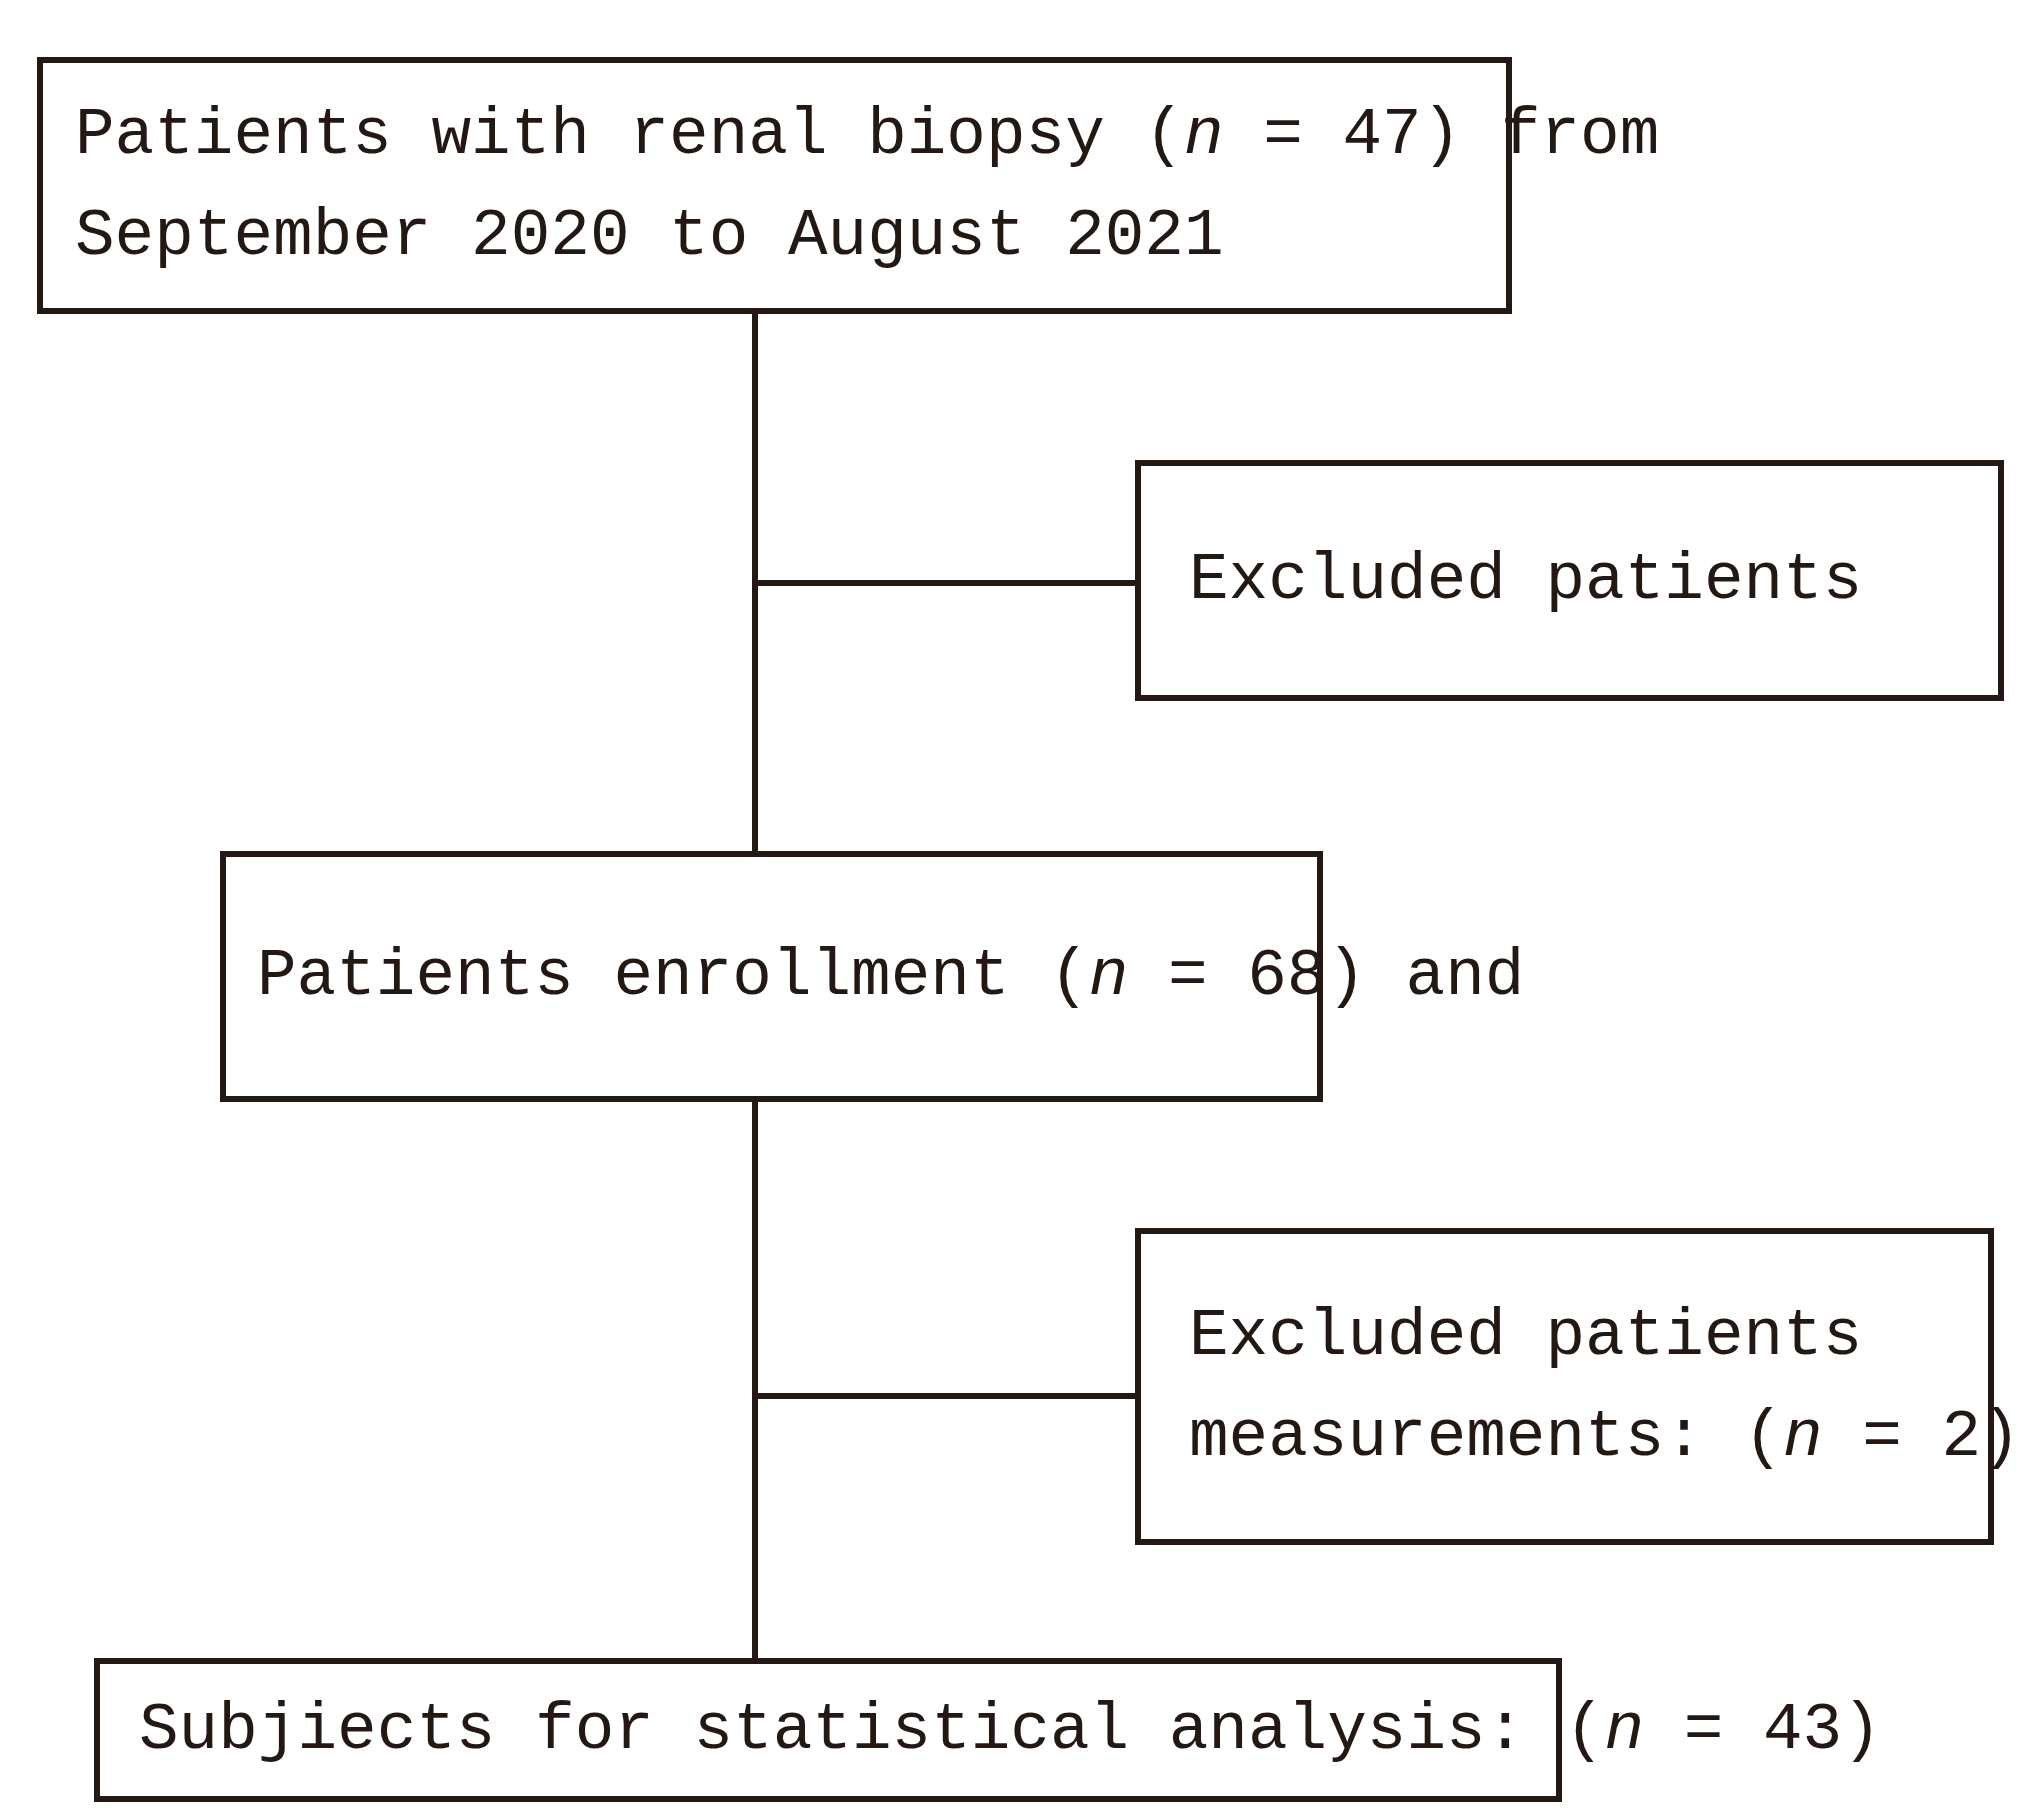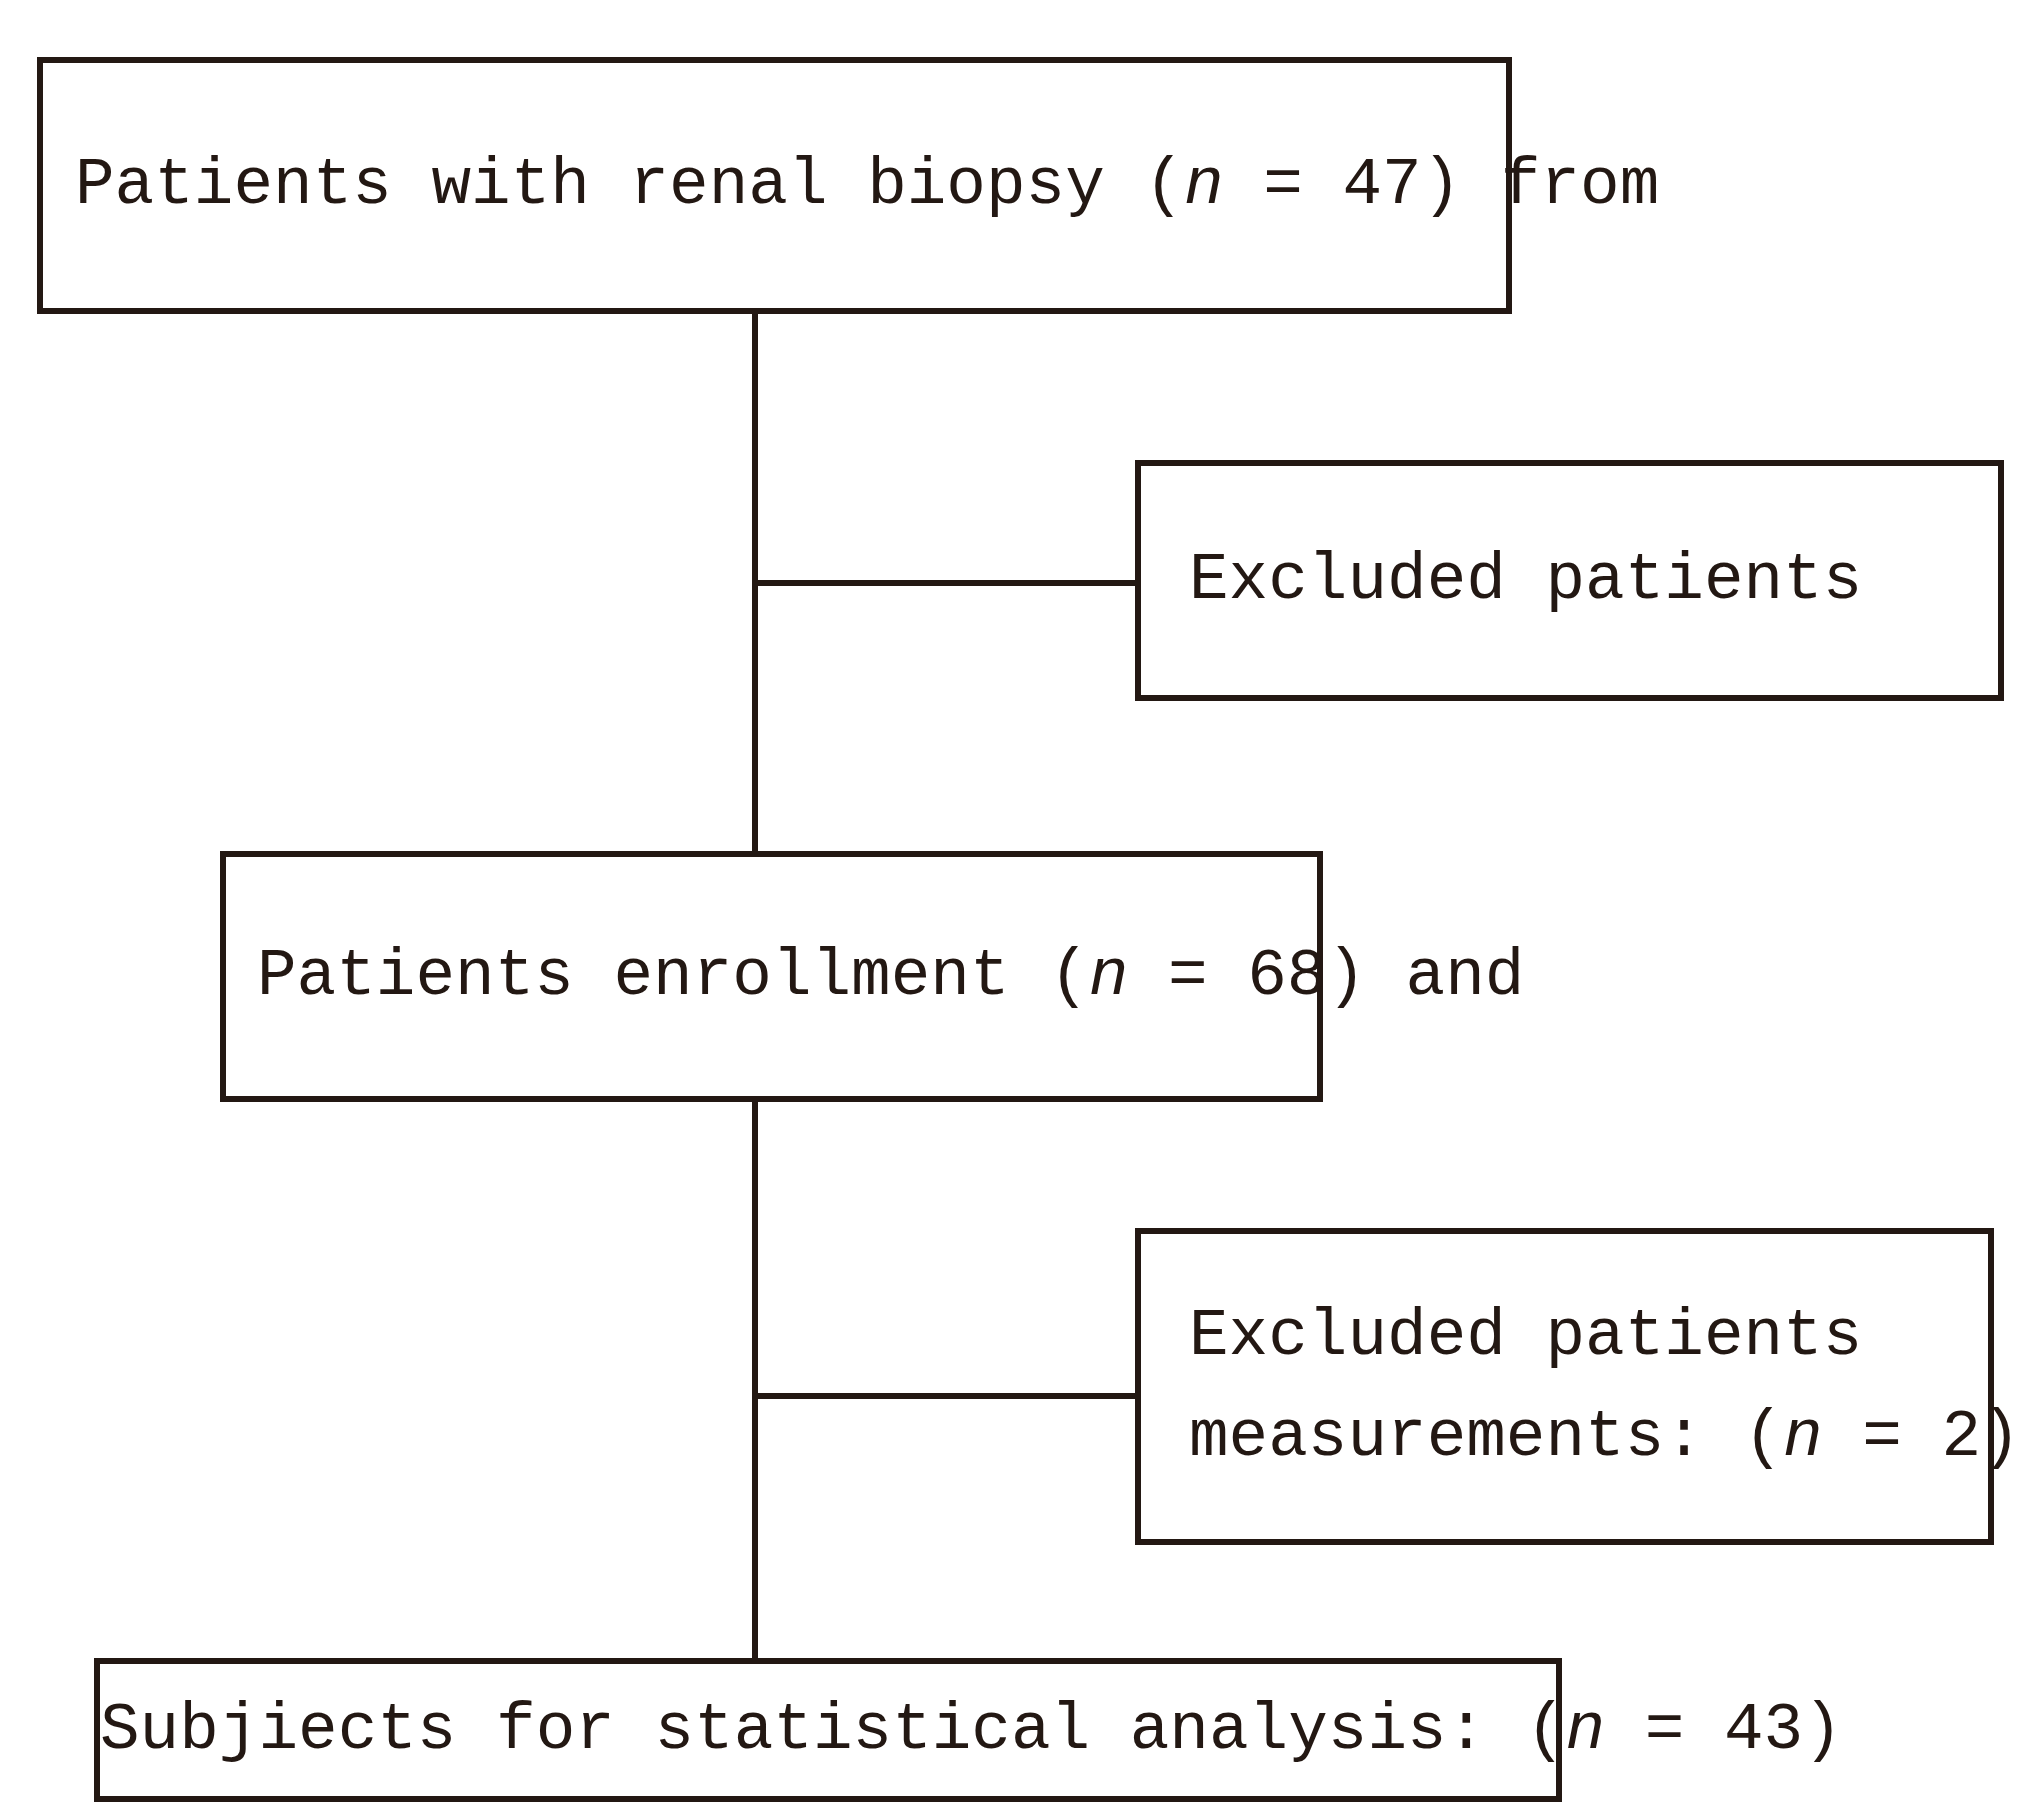--- a/index.html
+++ b/index.html
@@ -26,35 +26,36 @@
     white-space: nowrap;
   }
   .it { font-style: italic; }
   .edge { position: absolute; background: var(--ink); }
 
   
   #node-top       { left: 37px;   top: 37px;   width: 1475px; height: 257px; padding-left: 32px; }
   #node-excl1     { left: 1135px; top: 440px;  width: 869px; height: 241px; padding-left: 48px; }
   #node-middle    { left: 220px;  top: 831px;  width: 1103px; height: 251px; padding-left: 31px; }
   #node-excl2     { left: 1135px; top: 1208px; width: 859px; height: 317px; padding-left: 48px; }
-  #node-final     { left: 94px;  top: 1638px; width: 1468px; height: 144px; }
+  #node-final     { left: 94px;  top: 1638px; width: 1468px; height: 144px; padding-left: 39px; }
 
   
   #stem-upper { left: 752px; top: 294px;  width: 6px;   height: 537px; }
   #stem-lower { left: 752px; top: 1082px; width: 6px;   height: 556px; }
   #branch-1   { left: 752px; top: 560px;  width: 383px; height: 6px; }
   #branch-2   { left: 752px; top: 1373px; width: 383px; height: 6px; }
 </style>
 </head>
 <body>
 
 <div class="canvas">
 
   <div class="node" id="node-top">
     <div><span>Patients with renal biopsy (</span><span class="it">n</span><span> = 47) from</span></div>
+    <div><span>September 2020 to August 2021</span></div>
   </div>
 
   <div class="edge" id="stem-upper"></div>
   <div class="edge" id="branch-1"></div>
   <div class="edge" id="stem-lower"></div>
   <div class="edge" id="branch-2"></div>
 
   <div class="node" id="node-excl1">
     <div><span>Excluded patients</span></div>
   </div>

